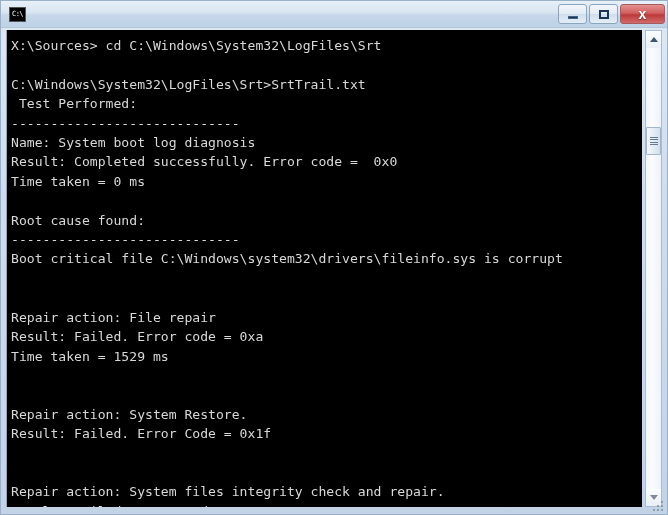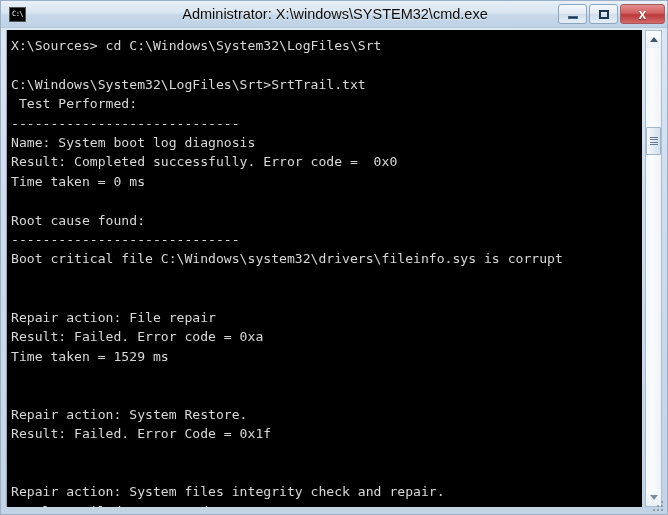--- a/index.html
+++ b/index.html
@@ -221,21 +221,20 @@
 </style>
 </head>
 <body>
 
 <div id="cmd-window">
 
   <div id="title-bar">
 
     <div id="app-icon">C:\</div>
 
-    <div id="title-text">Administrator: X:\windows\SYSTEM32\cmd.exe</div>
 
     <div class="win-btns">
       <div class="win-btn">
         <span class="glyph-min"></span>
       </div>
       <div class="win-btn">
         <span class="glyph-max"></span>
       </div>
       <div class="win-btn close">
         <span class="glyph-close">x</span>

